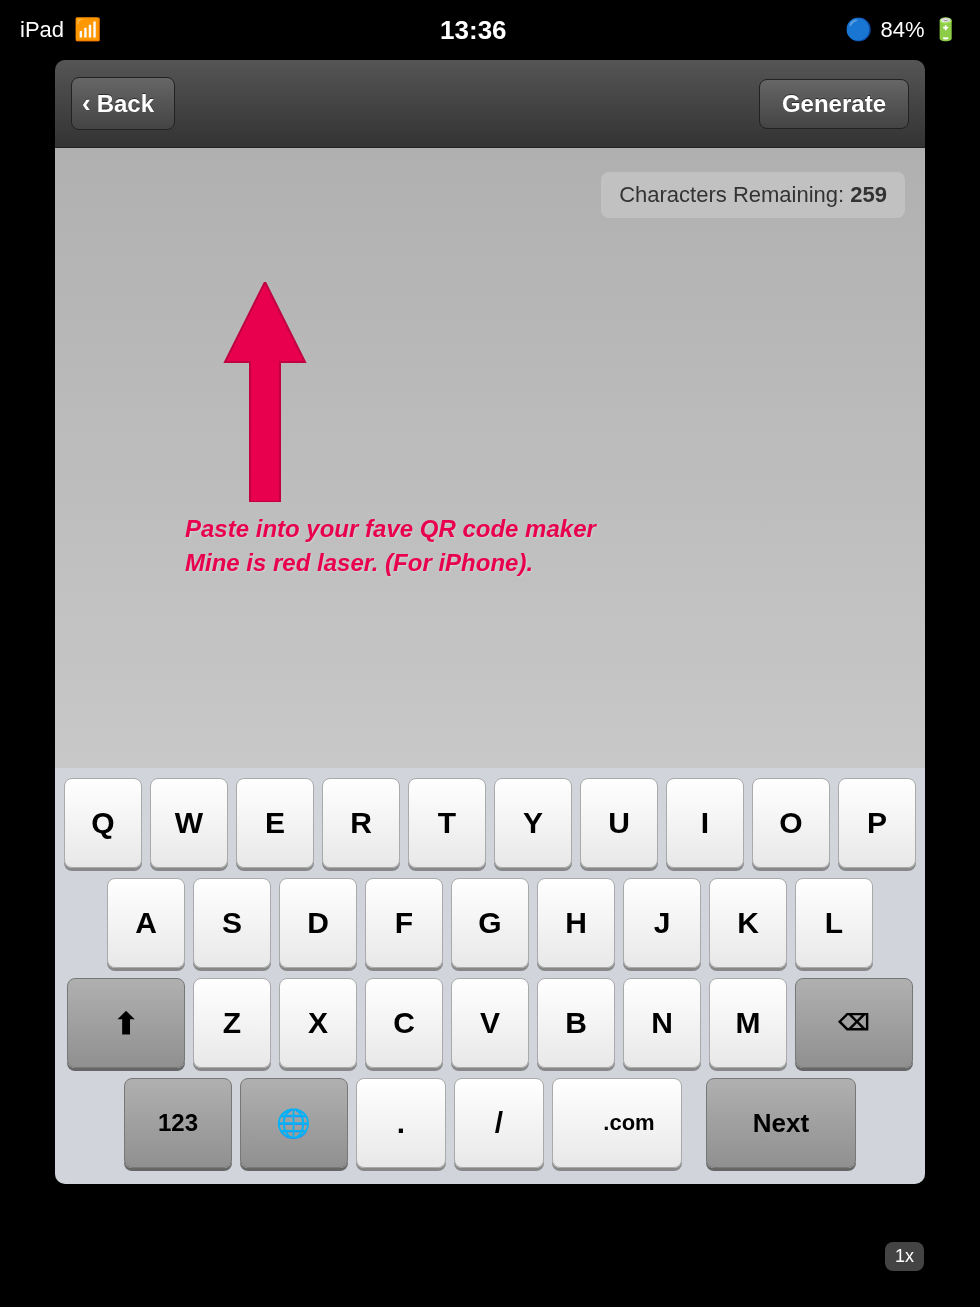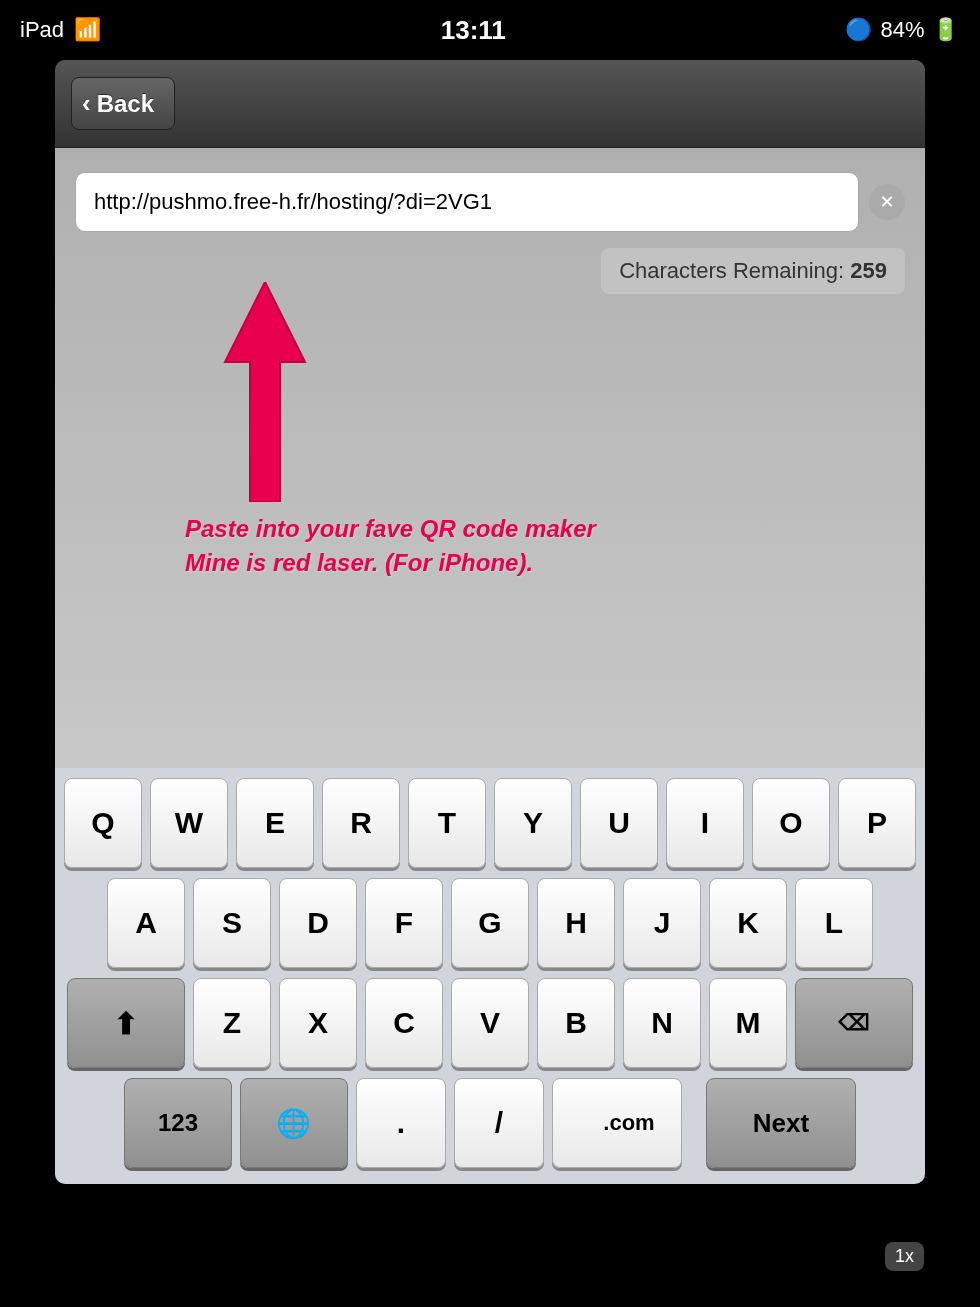--- a/index.html
+++ b/index.html
@@ -256,44 +256,41 @@
     }
   </style>
 </head>
 <body>
 
 <div class="status-bar">
   <div class="status-left">
     <span>iPad</span>
     <span>📶</span>
   </div>
-  <div style="font-size:26px;font-weight:600;color:#fff;">13:11</div>
+  <div style="font-size:26px;font-weight:600;color:#fff;">13:36</div>
   <div class="status-right">
     <span>🔵</span>
     <span>84%</span>
     <span>🔋</span>
   </div>
 </div>
 
 <div class="app-container">
 
   <div class="nav-bar">
     <button class="nav-back-btn">
       <span class="nav-back-chevron">‹</span>
       <span>Back</span>
     </button>
+    <button class="nav-generate-btn">Generate</button>
   </div>
 
   <div class="content-area">
     <div class="content-inner">
 
-      <div class="url-input-row">
-        <input class="url-input" type="text" value="http://pushmo.free-h.fr/hosting/?di=2VG1" style="">
-        <div class="url-clear-btn">✕</div>
-      </div>
 
       <div class="chars-row">
         <div class="chars-remaining">
           <span>Characters Remaining:</span>
           <span class="chars-count">259</span>
         </div>
       </div>
 
       <div class="arrow-annotation">
         <svg width="120" height="220" viewBox="0 0 120 220" xmlns="http://www.w3.org/2000/svg">

